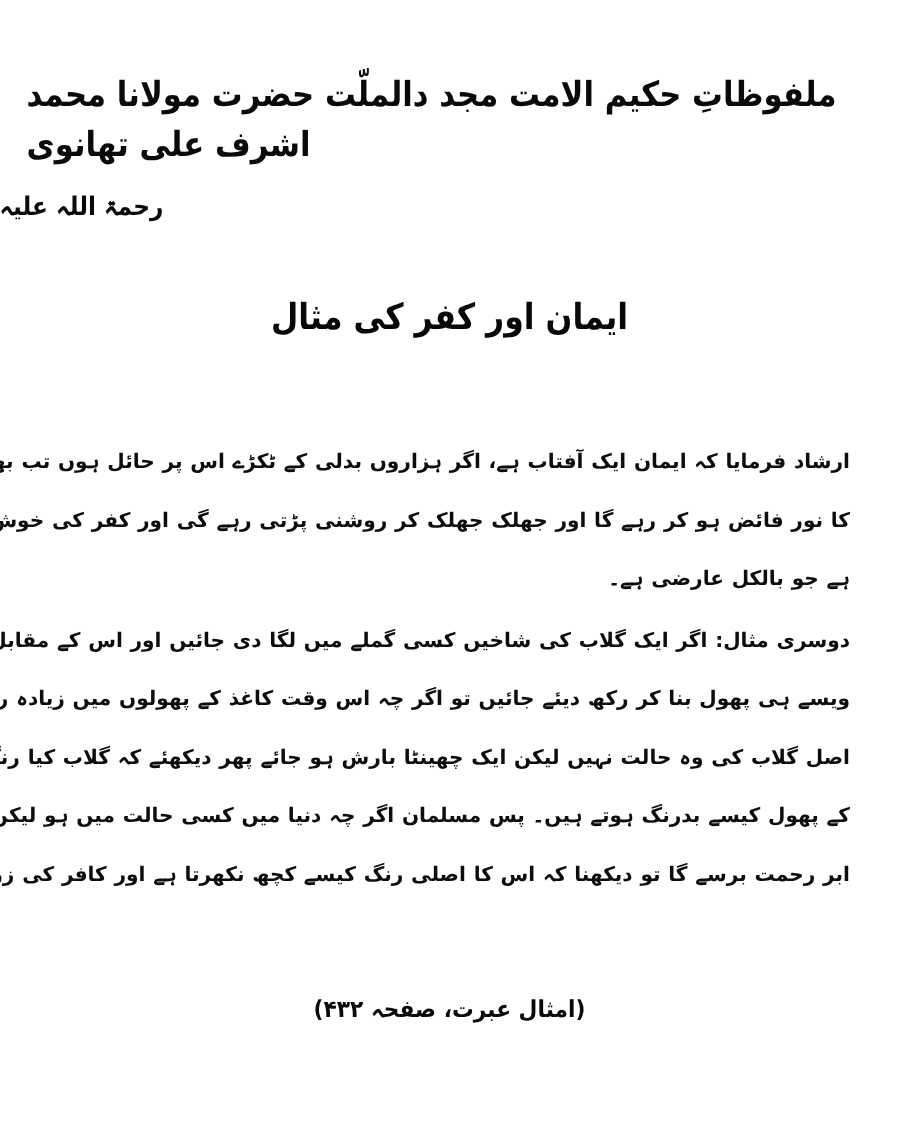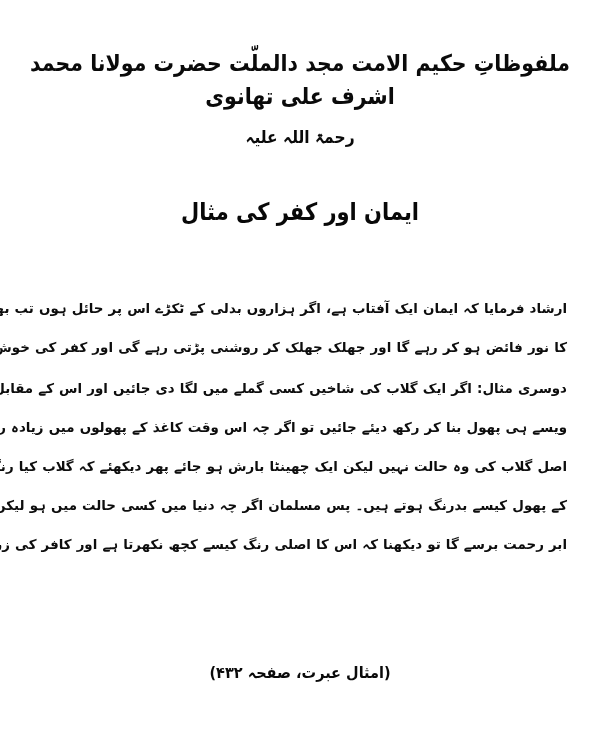--- a/index.html
+++ b/index.html
@@ -25,21 +25,21 @@
     box-sizing: border-box;
     direction: rtl;
   }
 
   
   .title-block {
     position: absolute;
     top: 47px;
     right: 0;
     left: 0;
-    text-align: center;
+    text-align: left;
   }
   .doc-title {
     font-family: "DejaVu Sans", "Liberation Sans", sans-serif;
     font-size: 20.5px;
     font-weight: 700;
     line-height: 1.45;
     letter-spacing: 0px;
     color: #0a0a0a;
     direction: rtl;
     unicode-bidi: isolate;
@@ -135,20 +135,21 @@
     <div class="doc-subtitle">رحمۃ اللہ علیہ</div>
   </div>
 
   <div class="section-heading">ایمان اور کفر کی مثال</div>
 
   <div class="body-block">
 
     <div class="para">
       <span class="line">ارشاد فرمایا کہ ایمان ایک آفتاب ہے، اگر ہزاروں بدلی کے ٹکڑے اس پر حائل ہوں تب بھی اس</span>
       <span class="line">کا نور فائض ہو کر رہے گا اور جھلک جھلک کر روشنی پڑتی رہے گی اور کفر کی خوش اخلاقی آئینہ کی سی چمک</span>
+      <span class="line last">ہے جو بالکل عارضی ہے۔</span>
     </div>
 
     <div class="para">
       <span class="line">دوسری مثال: اگر ایک گلاب کی شاخیں کسی گملے میں لگا دی جائیں اور اس کے مقابل کاغذ کے</span>
       <span class="line">ویسے ہی پھول بنا کر رکھ دیئے جائیں تو اگر چہ اس وقت کاغذ کے پھولوں میں زیادہ رونق اور شادابی ہے،</span>
       <span class="line">اصل گلاب کی وہ حالت نہیں لیکن ایک چھینٹا بارش ہو جائے پھر دیکھئے کہ گلاب کیا رنگ لاتا ہے اور کاغذ</span>
       <span class="line">کے پھول کیسے بدرنگ ہوتے ہیں۔ پس مسلمان اگر چہ دنیا میں کسی حالت میں ہو لیکن قیامت میں جب</span>
       <span class="line">ابر رحمت برسے گا تو دیکھنا کہ اس کا اصلی رنگ کیسے کچھ نکھرتا ہے اور کافر کی زرق برق حالت پر کیا پانی پڑتا</span>
     </div>
 

